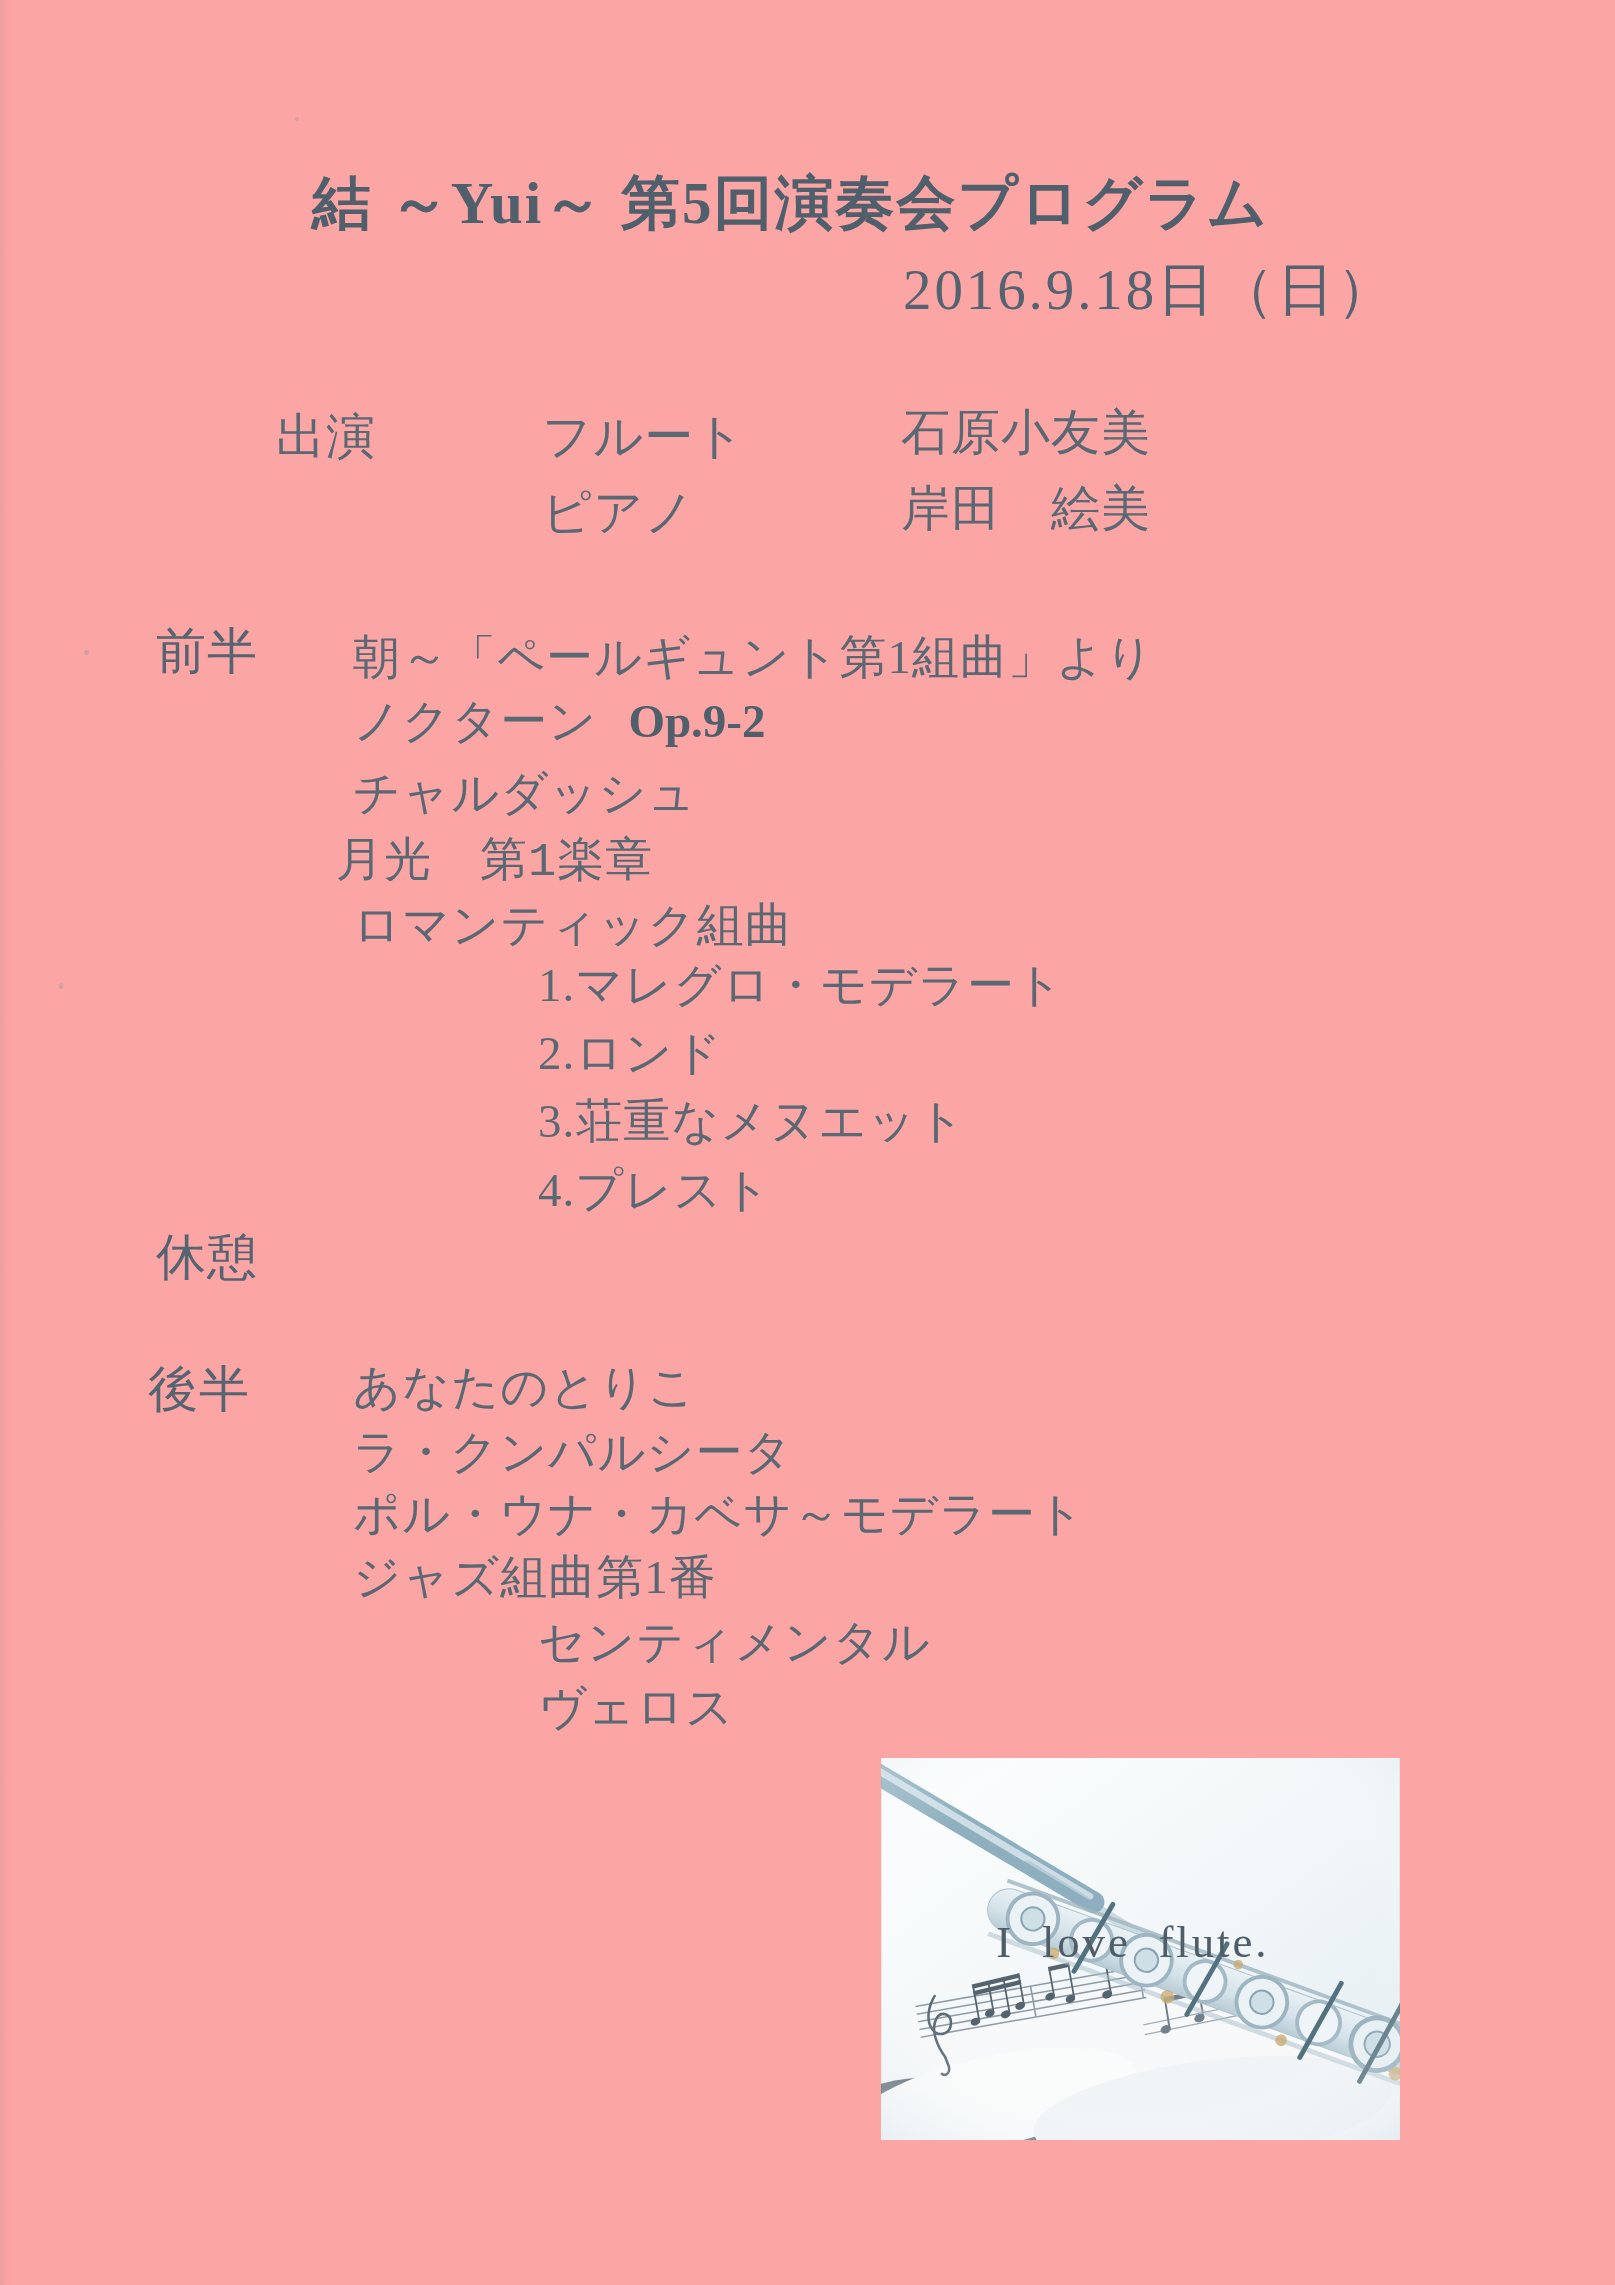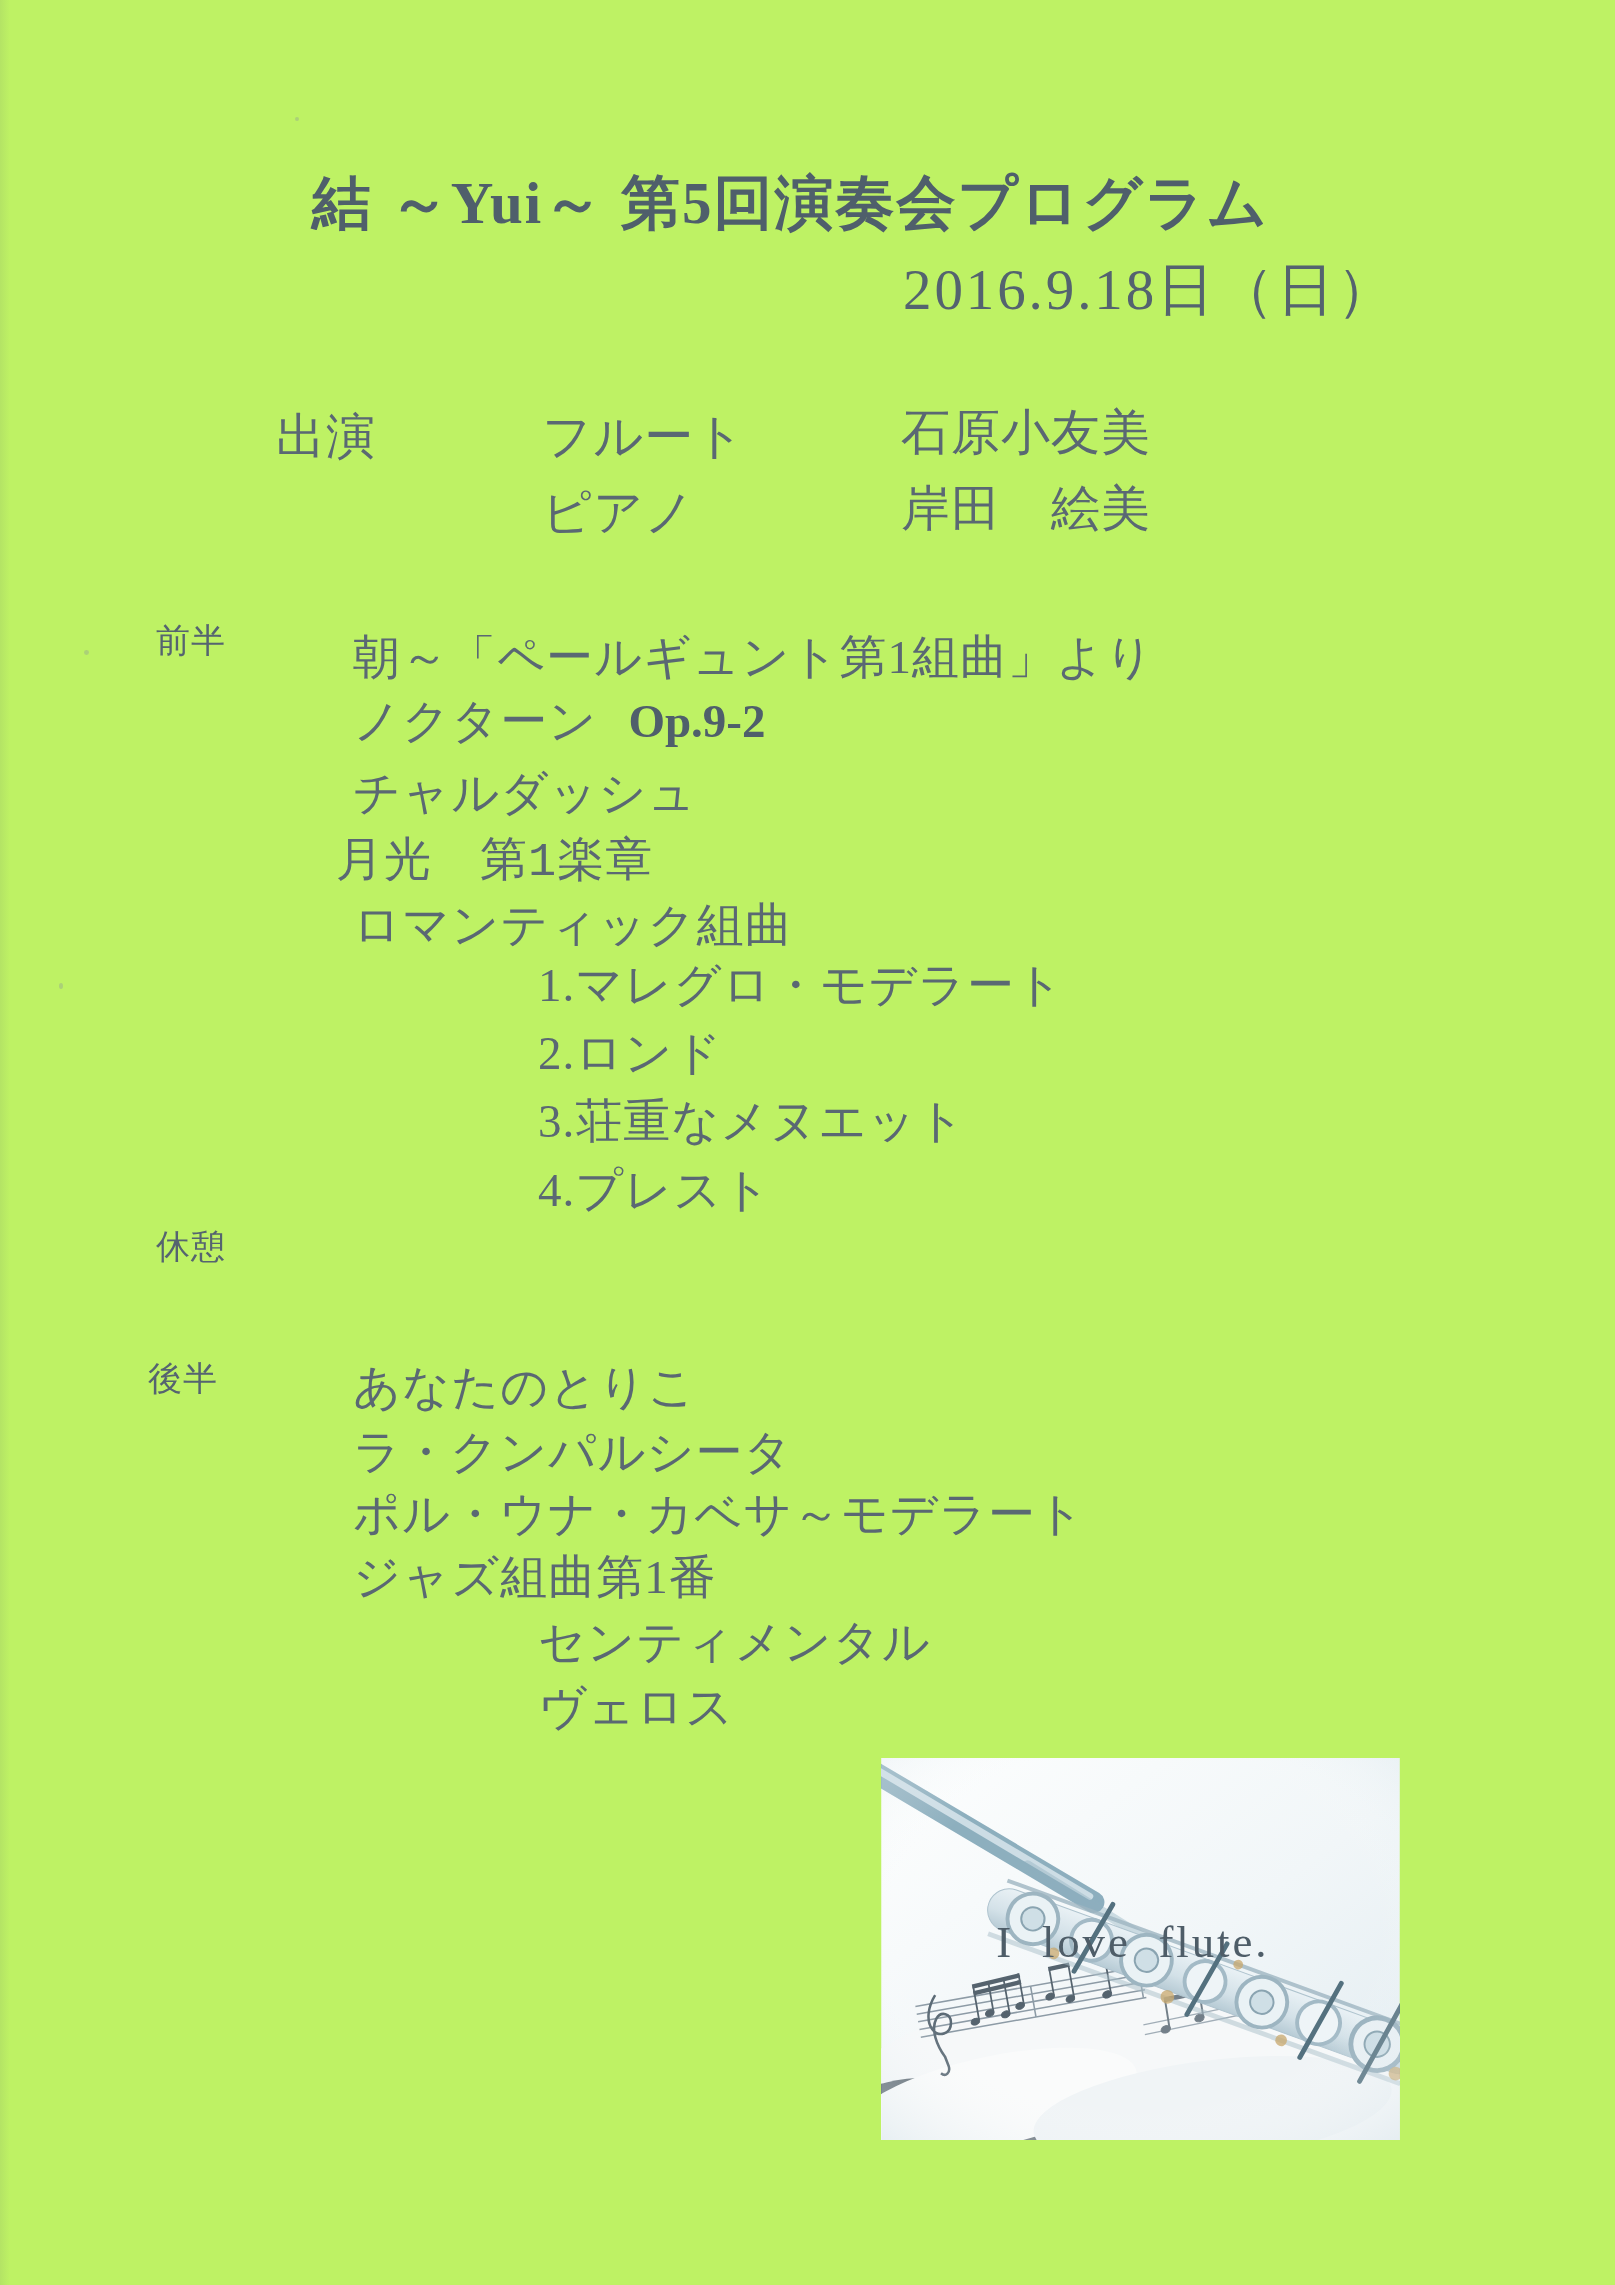--- a/index.html
+++ b/index.html
@@ -1,19 +1,19 @@
 <!DOCTYPE html>
 <html><head>
 <meta charset="utf-8">
 <style>
   html,body{margin:0;padding:0;background:#e8e8e6;}
   .page{
     position:relative;
     width:1615px;height:2286px;
-    background:#bef264;
+    background:#fca5a5;
     overflow:hidden;
     font-family:"Liberation Serif","DejaVu Serif",serif;
     color:#57656f;
   }
   .page::before{ 
     content:"";position:absolute;left:0;top:0;width:9.8px;height:100%;
     background:linear-gradient(to right, rgba(90,100,110,0.10), rgba(90,100,110,0));
     pointer-events:none;
   }
   .line{
@@ -28,21 +28,21 @@
     font-weight:bold;
     color:#4f5f6b;
     letter-spacing:2px;
   }
   .date{
     font-size:57px;
     color:#54636f;
     letter-spacing:2.9px;
   }
   .performer{font-size:49px;}
-  .section{font-size:34px;color:#556470;}
+  .section{font-size:50px;color:#556470;}
   .opus{
     font-weight:bold;
     margin-left:31px;
     letter-spacing:0;
     color:#4f5f6b;
   }
   .photo{
     position:absolute;left:881px;top:1758px;width:519px;height:382px;
   }
   .speck{

